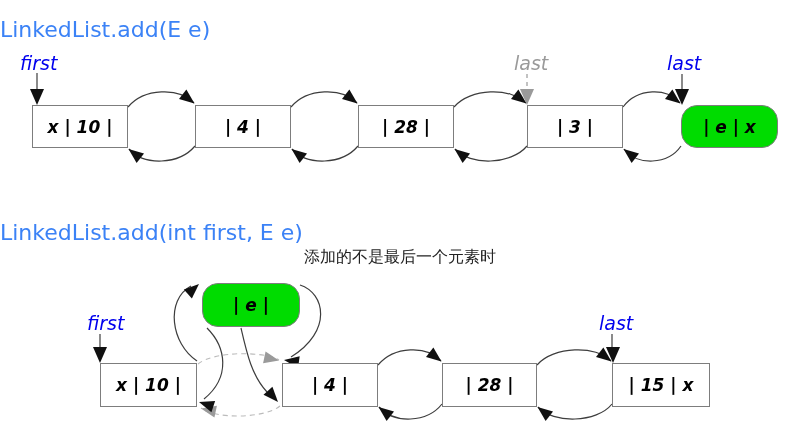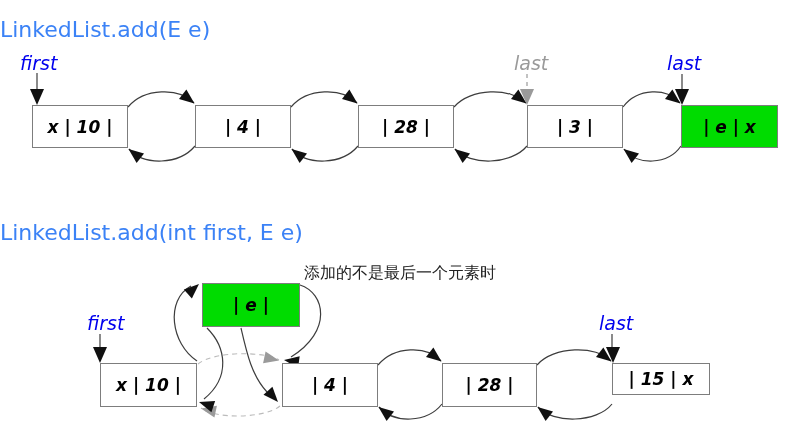--- a/index.html
+++ b/index.html
@@ -16,21 +16,21 @@
     position:absolute;left:0;width:800px;text-align:center;
     font-size:16px;color:#222222;white-space:nowrap;
   }
   .node{
     position:absolute;height:43px;box-sizing:border-box;
     border:1px solid var(--node-border,#7d7d7d);background:#ffffff;
     display:flex;align-items:center;justify-content:center;
     font-style:italic;font-weight:bold;font-size:17px;color:#000;
     white-space:pre;
   }
-  .node.new{background:var(--highlight-green,#00dc00);}
+  .node.new{background:var(--highlight-green,#00dc00);border-radius:16px;}
   .ptr{
     position:absolute;font-size:19px;color:var(--pointer-blue,#0000ee);
     white-space:nowrap;
     font-style:italic;
   }
   .ptr.old{color:var(--old-pointer-gray,#9a9a9a);}
   
   .arc{fill:none;stroke:var(--line-dark,#404040);stroke-width:1.2;}
   .stem{stroke:var(--line-dark,#404040);stroke-width:1.2;}
   .stem.gray{stroke:var(--old-pointer-gray,#9a9a9a);stroke-dasharray:4 4;}
@@ -130,25 +130,25 @@
   <div class="ptr old" style="left:514px;top:52px;">last</div>
   <div class="ptr" style="left:667px;top:52px;">last</div>
 
   <div class="node" style="left:32px;top:105px;width:96px;">x | 10 |</div>
   <div class="node" style="left:195px;top:105px;width:96px;">| 4 |</div>
   <div class="node" style="left:358px;top:105px;width:96px;">| 28 |</div>
   <div class="node" style="left:527px;top:105px;width:96px;">| 3 |</div>
   <div class="node new" style="left:681px;top:105px;width:97px;">| e | x</div>
 
   <div class="title" style="top:220px;">LinkedList.add(int first, E e)</div>
-  <div class="subtitle" style="top:263px;">添加的不是最后一个元素时</div>
+  <div class="subtitle" style="top:247px;">添加的不是最后一个元素时</div>
 
   <div class="ptr" style="left:87px;top:312px;">first</div>
   <div class="ptr" style="left:599px;top:312px;">last</div>
 
   <div class="node new" style="left:202px;top:283px;width:98px;height:44px;">| e |</div>
 
   <div class="node" style="left:100px;top:363px;width:97px;height:44px;">x | 10 |</div>
   <div class="node" style="left:282px;top:363px;width:96px;height:44px;">| 4 |</div>
   <div class="node" style="left:442px;top:363px;width:95px;height:44px;">| 28 |</div>
-  <div class="node" style="left:612px;top:363px;width:98px;height:32px;">| 15 | x</div>
+  <div class="node" style="left:612px;top:363px;width:98px;height:44px;">| 15 | x</div>
 
 </div>
 
 </body></html>

